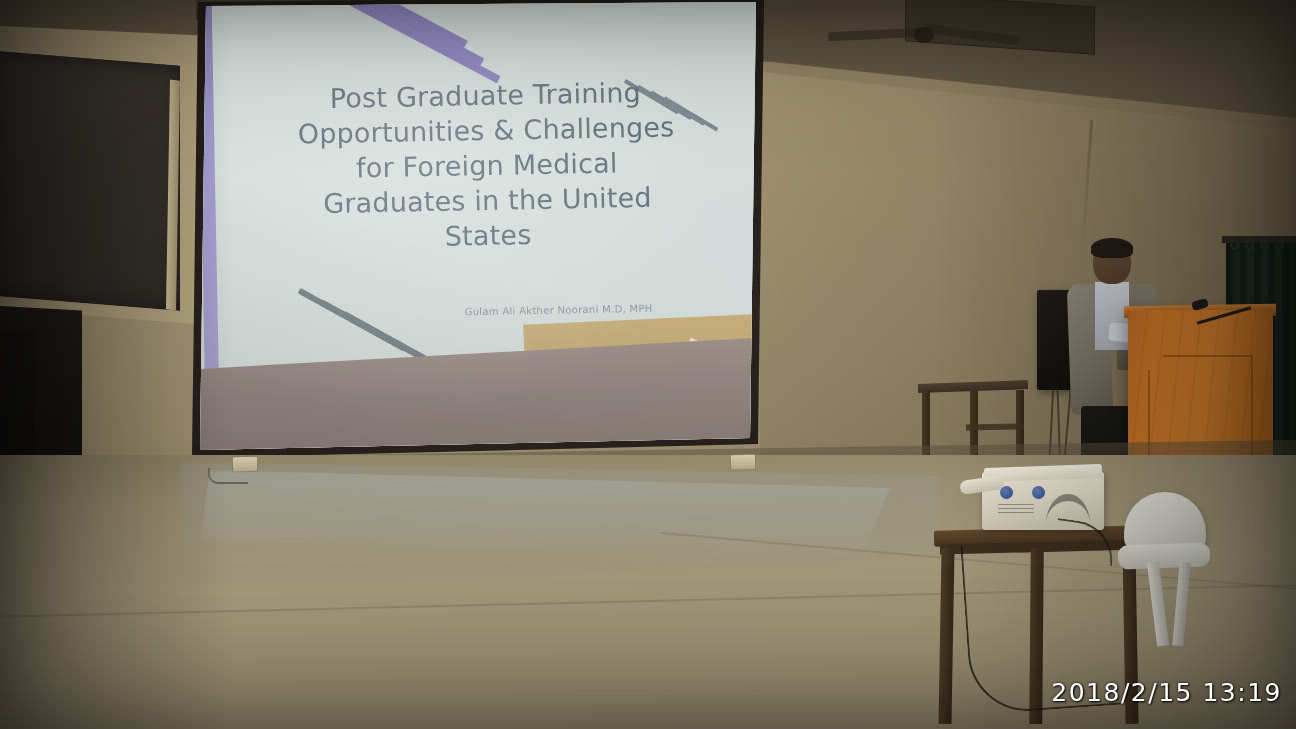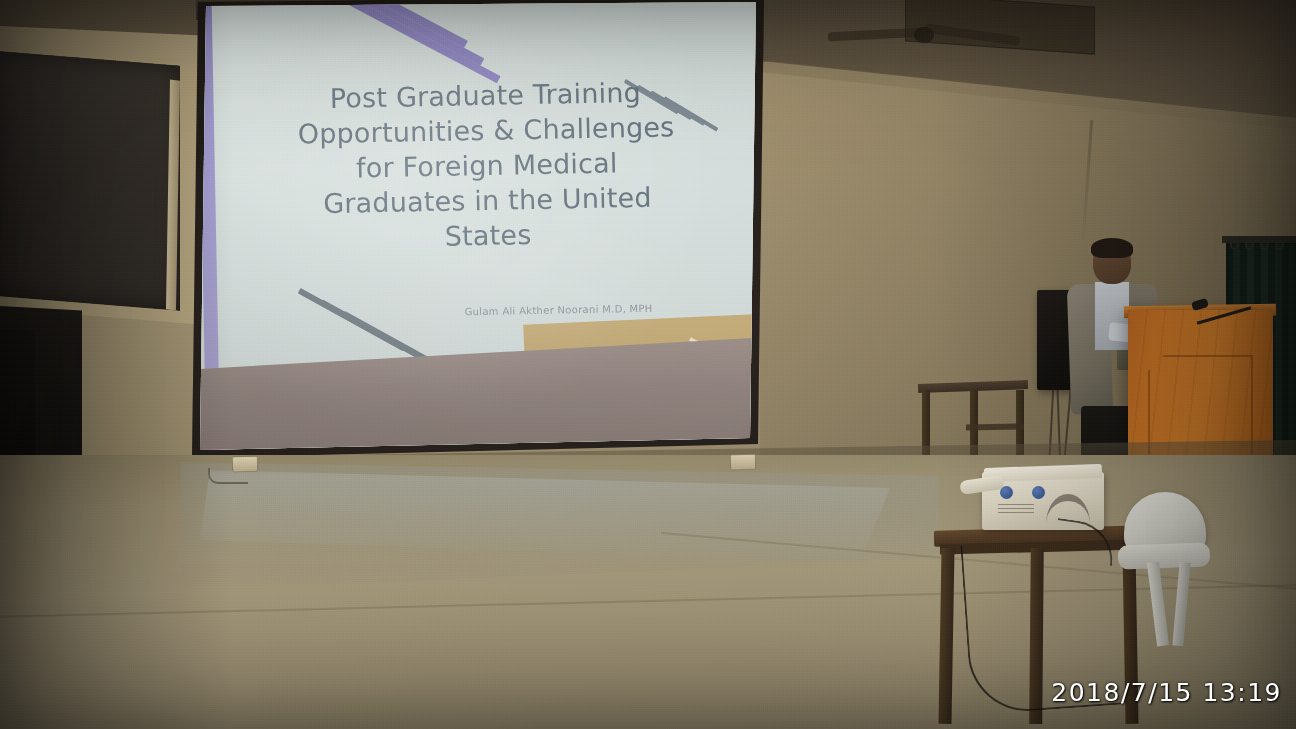--- a/index.html
+++ b/index.html
@@ -676,15 +676,15 @@
     <div class="back"></div>
     <div class="seat"></div>
     <div class="legA"></div>
     <div class="legB"></div>
   </div>
 
   <div class="grade-dark"></div>
   <div class="grade-vig"></div>
   <div class="grade-noise"></div>
 
-  <div class="timestamp">2018/7/15  13:19</div>
+  <div class="timestamp">2018/2/15  13:19</div>
 
 </div>
 
 </body></html>

